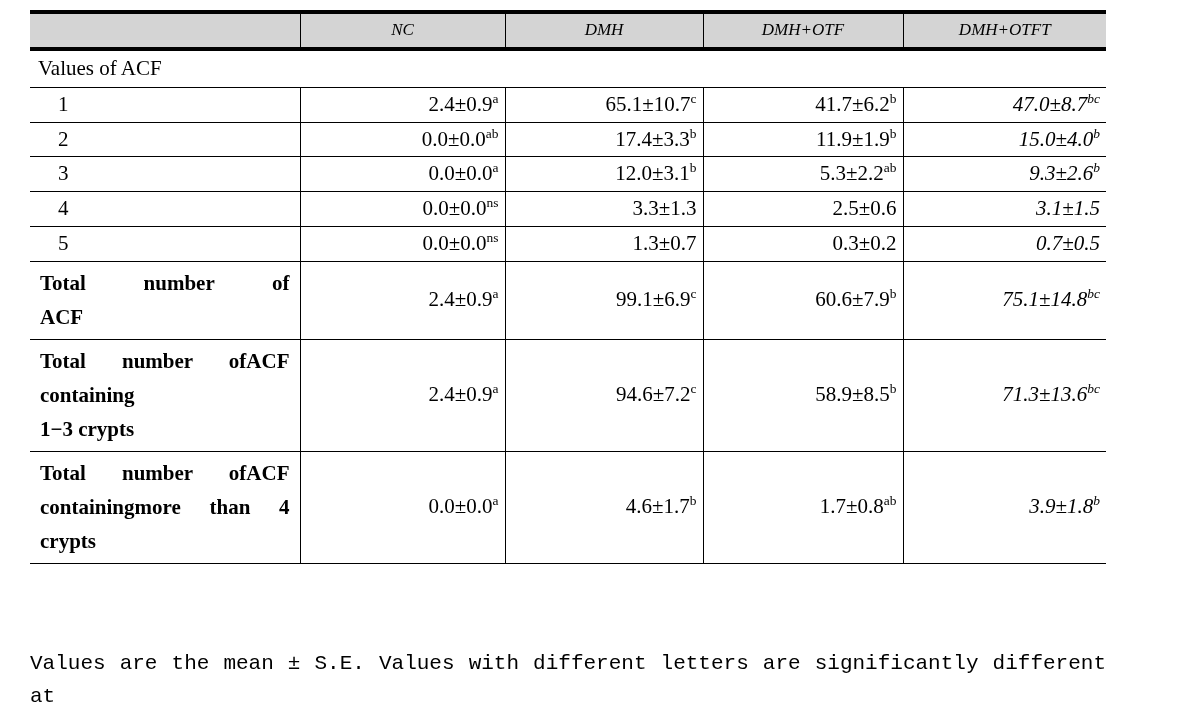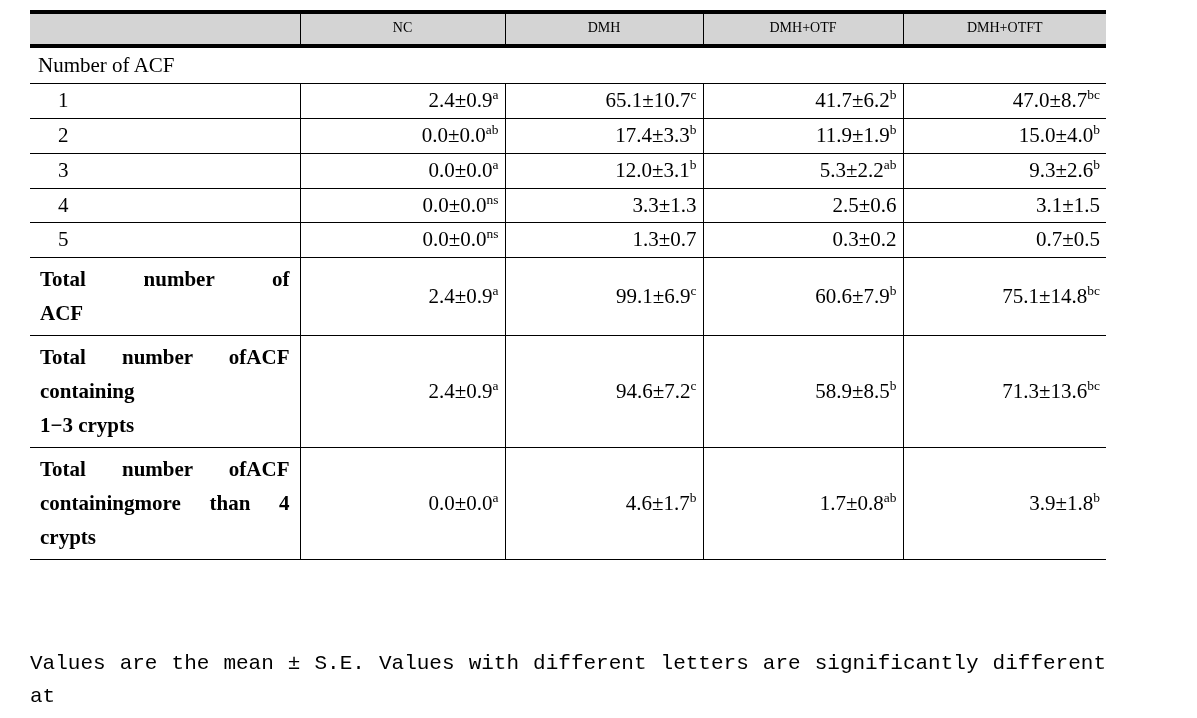--- a/index.html
+++ b/index.html
@@ -41,21 +41,22 @@
   table.acf col.c-otft  { width: 203px; }
 
   
   tr.head-row > th {
     background: #d4d4d4;
     border-top: 4px solid #000;
     border-bottom: 4px solid #000;
     font-weight: normal;
     padding: 6px 6px 7px 6px;
     vertical-align: middle;
-    font-size: 14px;
+    font-size: 17px;
+    font-style: italic;
   }
   tr.head-row > th.h-label { border-right: 1px solid #000; }
   tr.head-row > th.h-nc,
   tr.head-row > th.h-dmh,
   tr.head-row > th.h-otf { border-right: 1px solid #000; }
 
   tr.section-row > td {
     border-bottom: 1px solid #000;
     padding: 5px 4px 6px 8px;
     text-align: left;
@@ -69,21 +70,21 @@
   }
   tr.data-row > td.cell-label {
     border-right: 1px solid #000;
     text-align: left;
   }
   tr.data-row > td.cell-val {
     border-right: 1px solid #000;
     text-align: right;
     white-space: nowrap;
   }
-  tr.data-row > td.cell-val.last { border-right: none; }
+  tr.data-row > td.cell-val.last { border-right: none; font-style: italic; }
 
   tr.last-row > td {
     border-bottom: 4px solid #000;
   }
 
   
   td.cell-label .indent {
     display: inline-block;
     padding-left: 22px;
   }
@@ -148,21 +149,21 @@
           <th class="h-label"></th>
           <th class="h-nc">NC</th>
           <th class="h-dmh">DMH</th>
           <th class="h-otf">DMH+OTF</th>
           <th class="h-otft">DMH+OTFT</th>
         </tr>
       </thead>
       <tbody>
 
         <tr class="section-row">
-          <td colspan="5">Number of ACF</td>
+          <td colspan="5">Values of ACF</td>
         </tr>
 
         <tr class="data-row">
           <td class="cell-label"><span class="indent">1</span></td>
           <td class="cell-val"><span>2.4±0.9</span><sup>a</sup></td>
           <td class="cell-val"><span>65.1±10.7</span><sup>c</sup></td>
           <td class="cell-val"><span>41.7±6.2</span><sup>b</sup></td>
           <td class="cell-val last"><span>47.0±8.7</span><sup>bc</sup></td>
         </tr>
 

